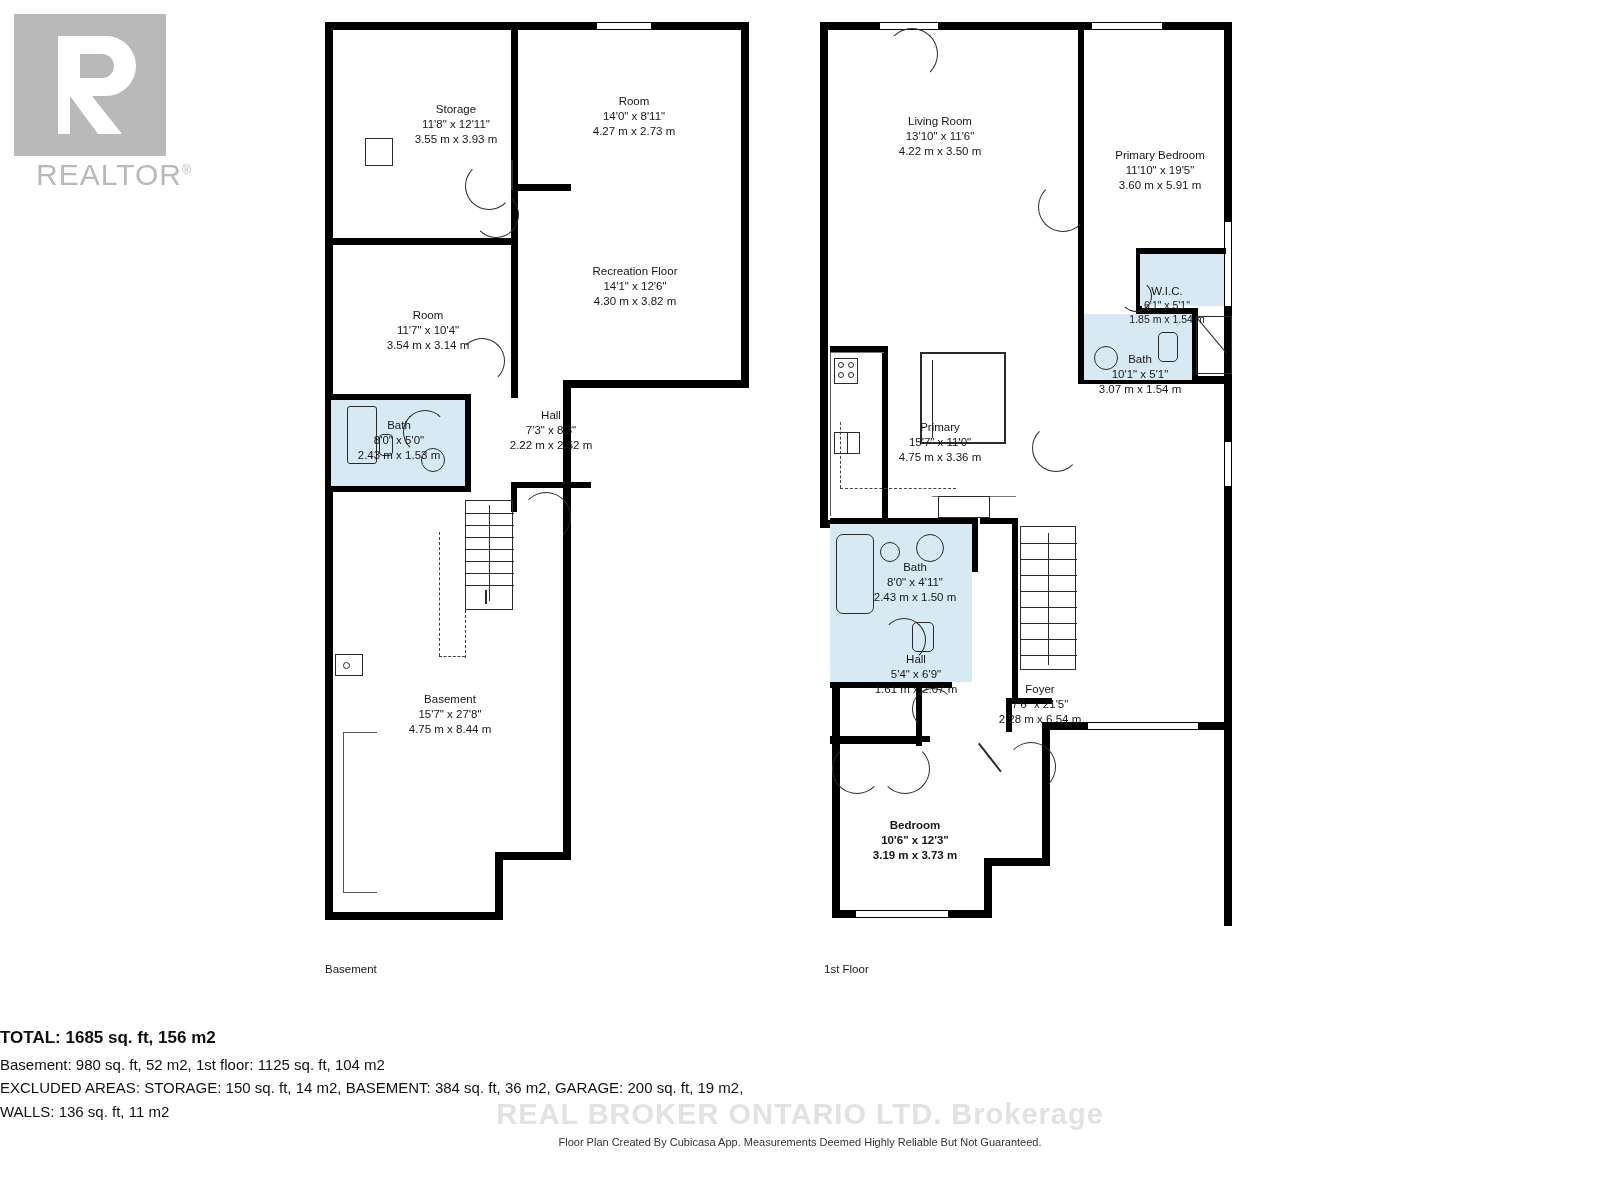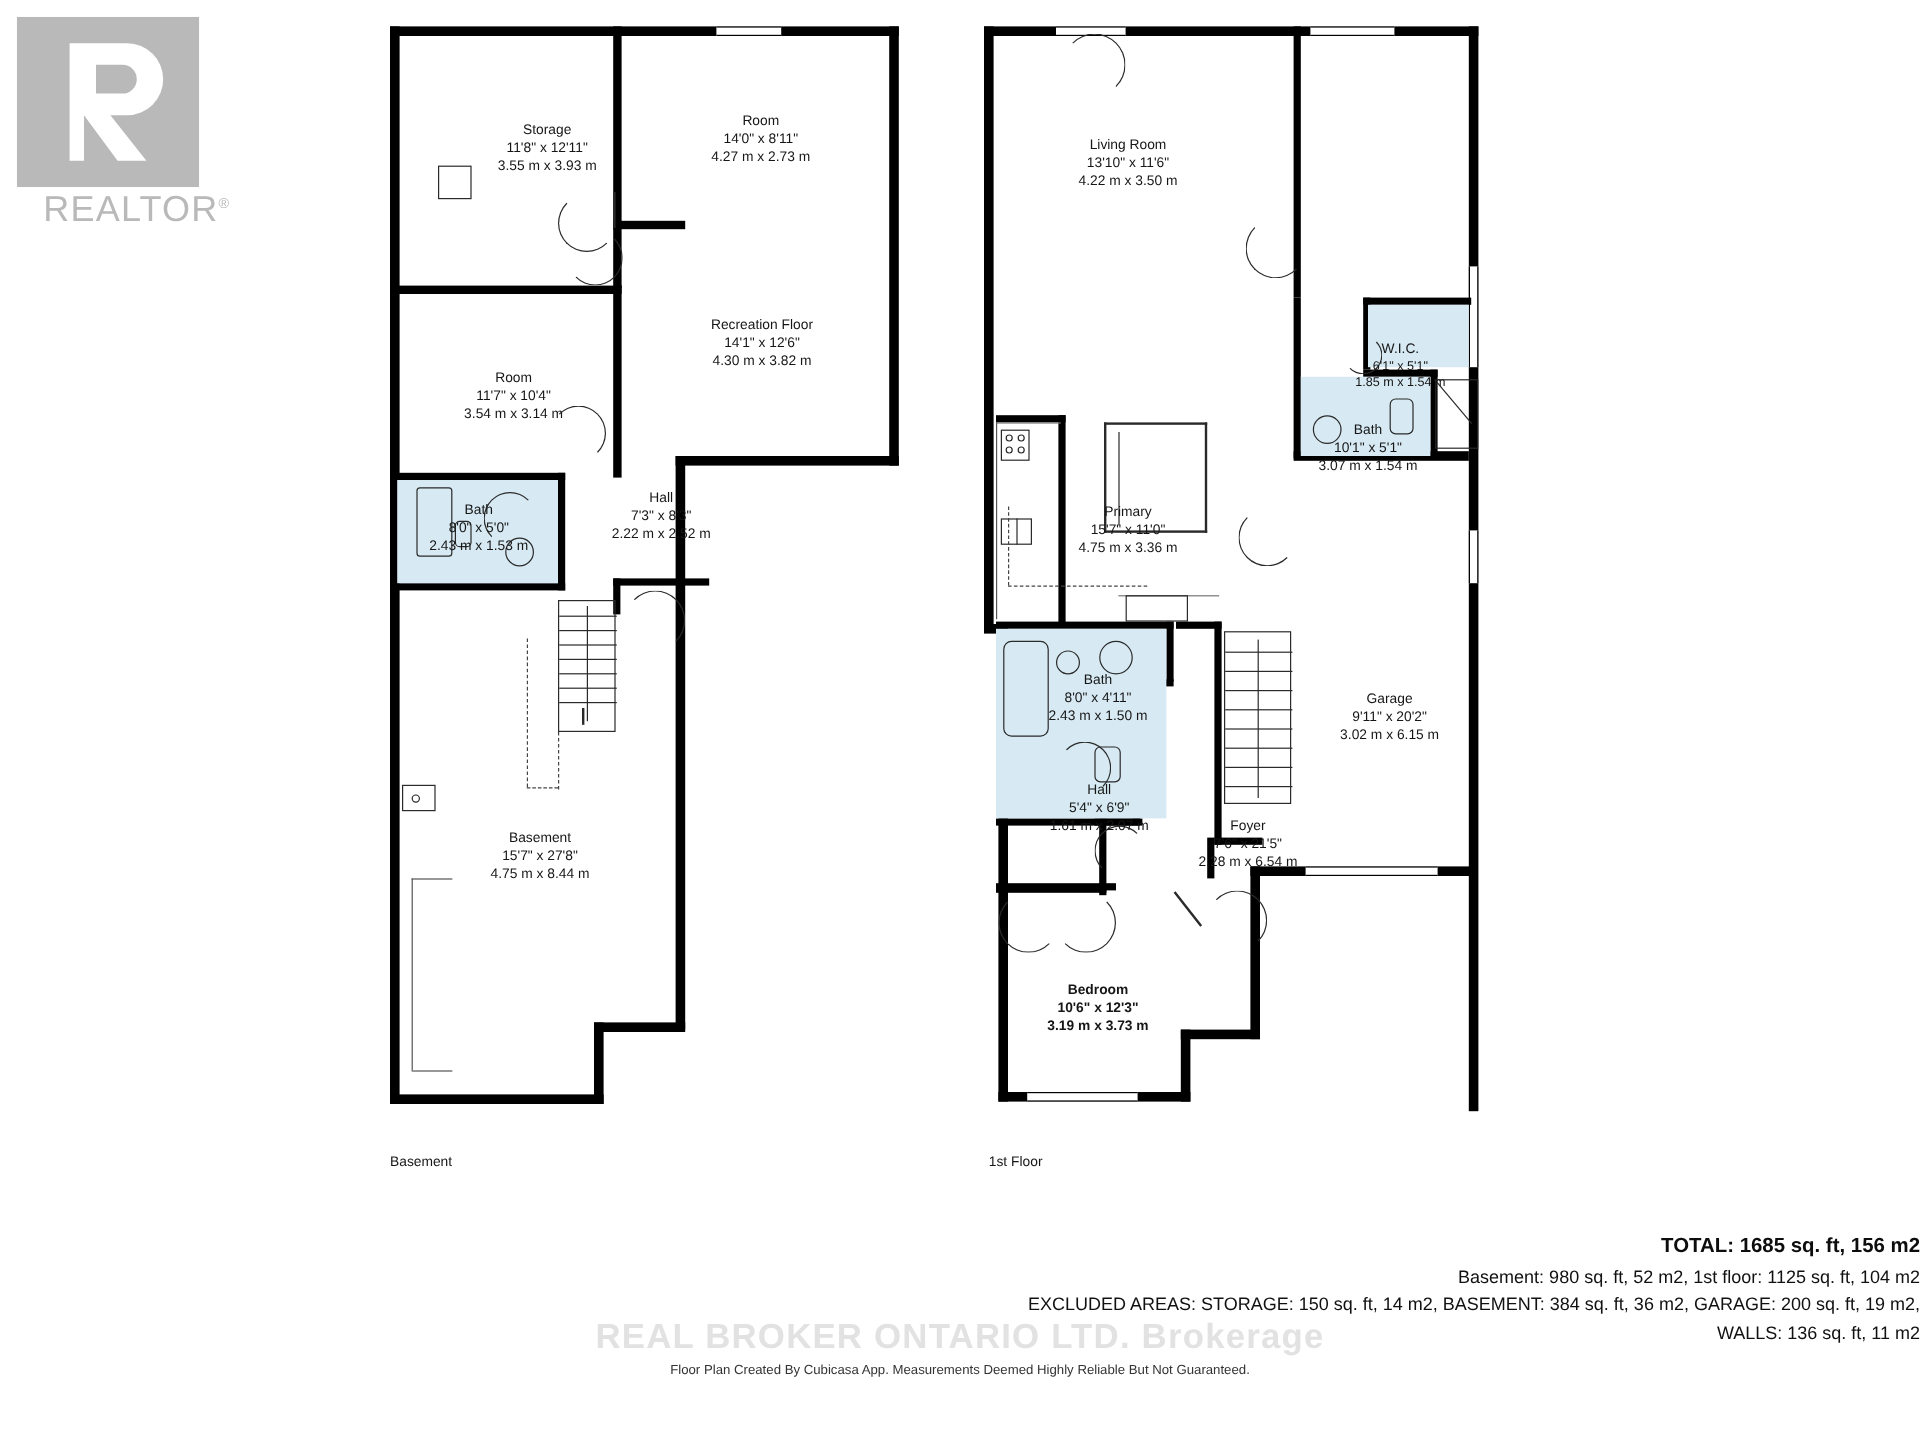--- a/index.html
+++ b/index.html
@@ -38,21 +38,21 @@
   
   .fx{position:absolute;border:1.3px solid #2a2a2a;box-sizing:border-box;background:transparent;}
   .fx.round{border-radius:50%;}
   .fx.soft{border-radius:7px;}
 
   
   .win{position:absolute;background:#fff;border-top:1.3px solid #000;border-bottom:1.3px solid #000;box-sizing:border-box;}
   .win-v{position:absolute;background:#fff;border-left:1.3px solid #000;border-right:1.3px solid #000;box-sizing:border-box;}
 
   
-  #summary{position:absolute;left:0;right:0;top:1028px;text-align:right;padding-left:47px;}
+  #summary{position:absolute;left:0;right:0;top:1028px;text-align:left;}
   #summary .total{font-size:17px;font-weight:bold;color:#0d0d0d;margin-bottom:5px;}
   #summary .line{font-size:15px;color:#111;line-height:1.55;}
   #watermark{position:absolute;left:0;right:0;top:1098px;text-align:center;font-size:29px;color:#e2e2e2;letter-spacing:1px;font-weight:bold;}
   #disclaimer{position:absolute;left:0;right:0;top:1136px;text-align:center;font-size:11px;color:#333;}
 </style>
 </head>
 <body>
 
 <div id="realtor-logo">
   <svg width="152" height="142" viewBox="0 0 152 142">
@@ -262,39 +262,39 @@
   <div class="arc" style="left:60px;top:722px;width:48px;height:48px;border-color:#2a2a2a;border-left-color:transparent;border-top-color:transparent;"></div>
   <div class="wall" style="left:10px;top:714px;width:100px;height:6px;"></div>
 
   <div class="thinline" style="left:158px;top:722px;width:1.6px;height:36px;background:#2a2a2a;transform-origin:0 0;transform:rotate(-38deg);"></div>
 
   <div class="label" style="left:20px;top:92px;width:200px;">
     <div class="nm">Living Room</div>
     <div>13'10" x 11'6"</div>
     <div>4.22 m x 3.50 m</div>
   </div>
+  <div class="label" style="left:240px;top:126px;width:200px;">
+    <div class="nm">Primary Bedroom</div>
+    <div>11'10" x 19'5"</div>
+    <div>3.60 m x 5.91 m</div>
+  </div>
   <div class="label" style="left:292px;top:262px;width:110px;font-size:10.5px;">
     <div class="nm">W.I.C.</div>
     <div>6'1" x 5'1"</div>
     <div>1.85 m x 1.54 m</div>
   </div>
   <div class="label" style="left:250px;top:330px;width:140px;">
     <div class="nm">Bath</div>
     <div>10'1" x 5'1"</div>
     <div>3.07 m x 1.54 m</div>
   </div>
   <div class="label" style="left:20px;top:398px;width:200px;">
     <div class="nm">Primary</div>
     <div>15'7" x 11'0"</div>
     <div>4.75 m x 3.36 m</div>
-  </div>
-  <div class="label" style="left:238px;top:554px;width:200px;">
-    <div class="nm">Garage</div>
-    <div>9'11" x 20'2"</div>
-    <div>3.02 m x 6.15 m</div>
   </div>
   <div class="label" style="left:20px;top:538px;width:150px;">
     <div class="nm">Bath</div>
     <div>8'0" x 4'11"</div>
     <div>2.43 m x 1.50 m</div>
   </div>
   <div class="label" style="left:26px;top:630px;width:140px;">
     <div class="nm">Hall</div>
     <div>5'4" x 6'9"</div>
     <div>1.61 m x 2.07 m</div>

